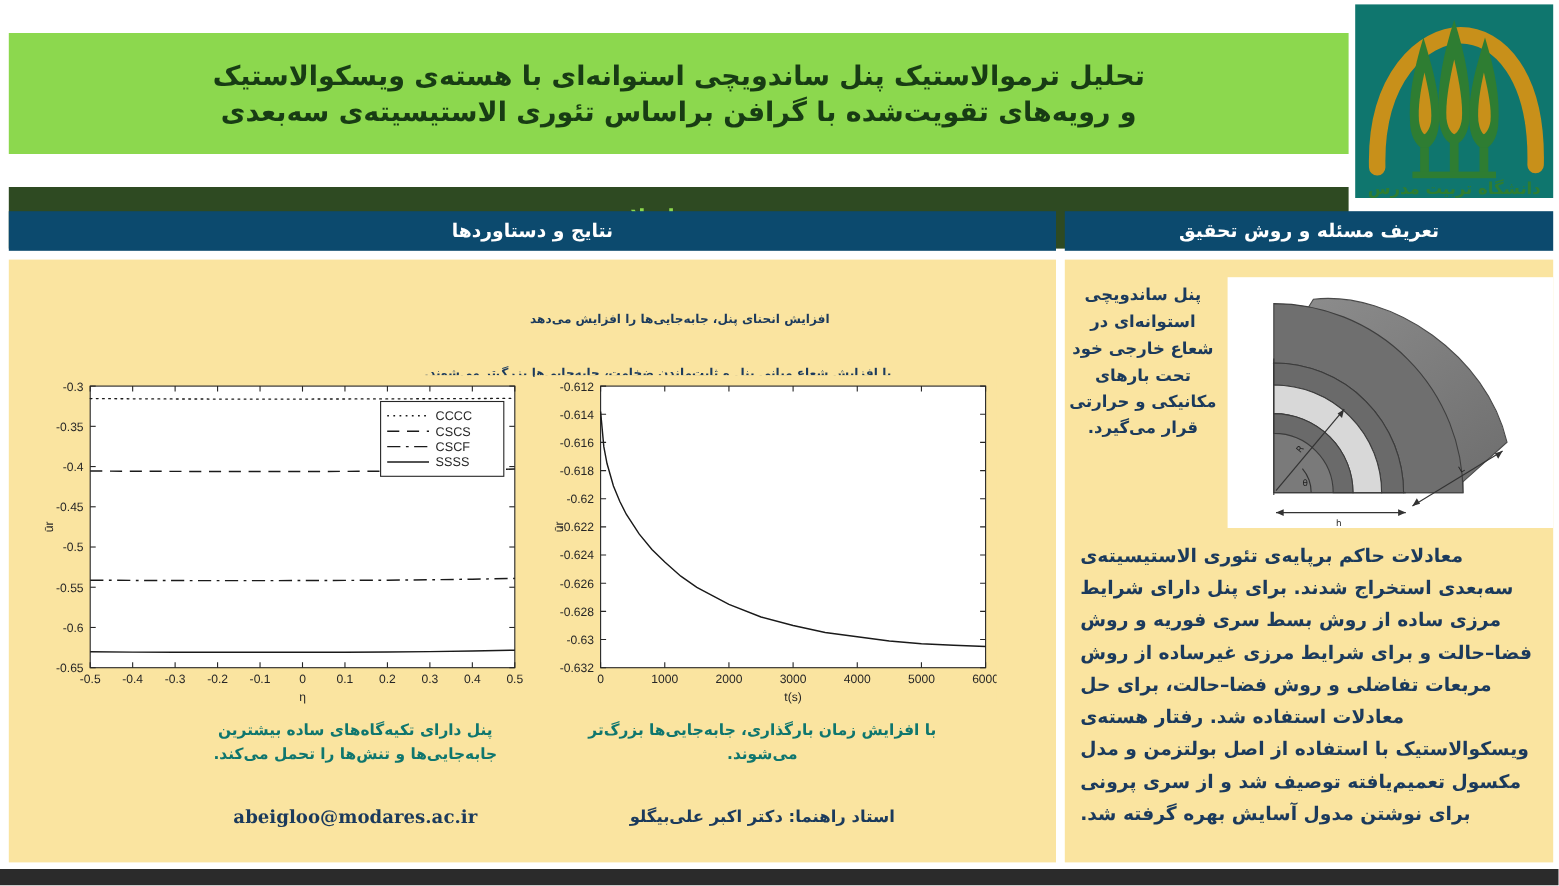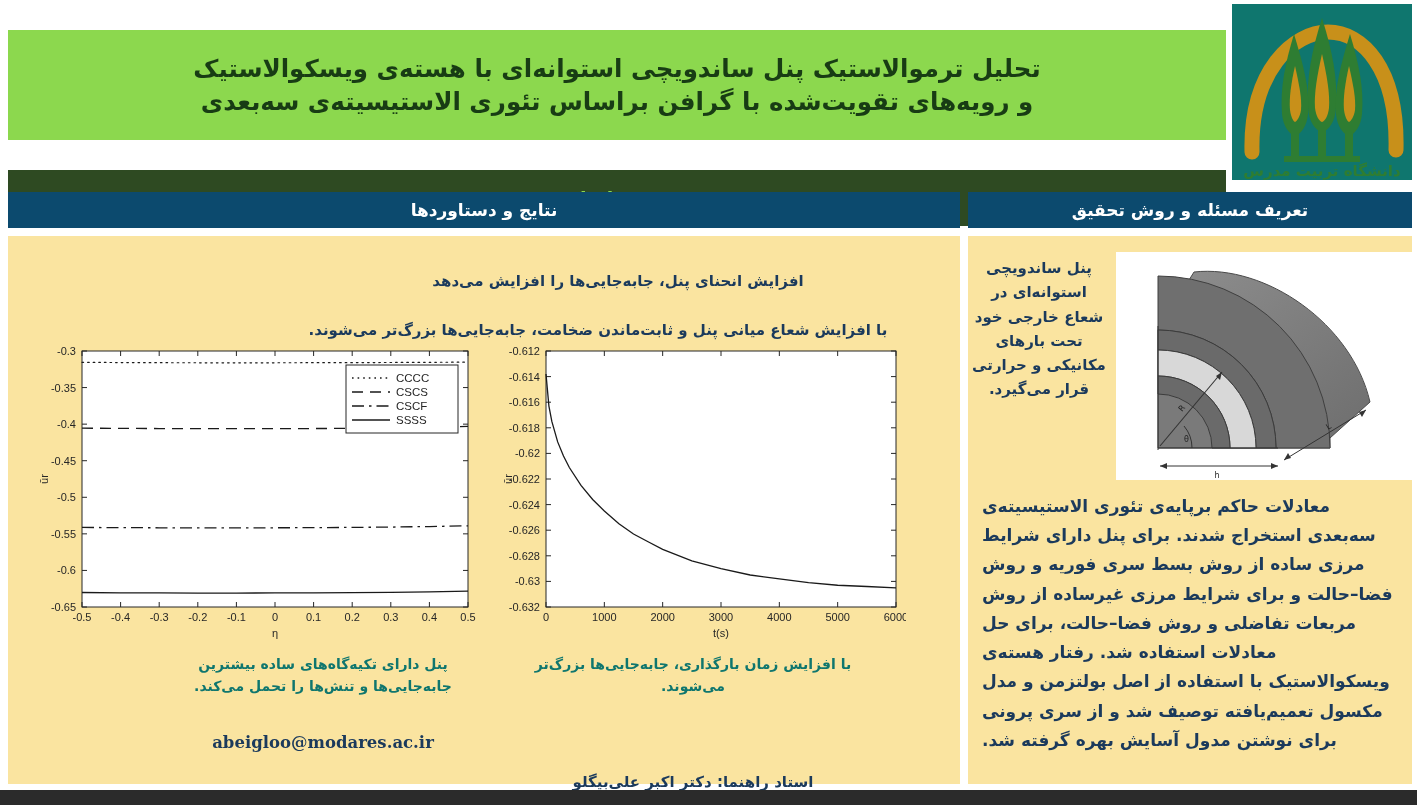--- a/index.html
+++ b/index.html
@@ -47,42 +47,42 @@
   #bar-method{left:968px;top:192px;width:444px;}
 
   
   .panel{position:absolute;background:#FAE4A0;}
   #panel-results{left:8px;top:236px;width:952px;height:548px;}
   #panel-method{left:968px;top:236px;width:444px;height:548px;}
 
   
   .finding{
     position:absolute;direction:rtl;text-align:center;
-    color:#1B3A5C;font-weight:bold;font-size:15px;white-space:nowrap;
+    color:#1B3A5C;font-weight:bold;font-size:11px;white-space:nowrap;margin-top:12px;
   }
   #finding-1{left:300px;top:36px;width:620px;}
   #finding-2{left:260px;top:85px;width:660px;}
 
   .chart-card{position:absolute;background:#FAE4A0;}
   #chart-left{left:22px;top:105px;width:450px;height:300px;}
   #chart-right{left:478px;top:105px;width:420px;height:300px;}
 
   .plot-caption{
     position:absolute;direction:rtl;text-align:center;
     color:#0f766e;font-weight:bold;font-size:14px;line-height:1.55;
   }
   #cap-left{left:150px;top:418px;width:330px;}
   #cap-right{left:520px;top:418px;width:330px;}
 
   .footer-line{
     position:absolute;direction:rtl;text-align:center;
     color:#1B3A5C;font-weight:bold;font-size:15px;
   }
   #email{left:150px;top:497px;width:330px;font-family:"DejaVu Serif","Liberation Serif",serif;direction:ltr;font-size:16.5px;}
-  #supervisor{left:520px;top:497px;width:330px;margin-top:40px;}
+  #supervisor{left:520px;top:497px;width:330px;}
 
   
   .method-top{position:absolute;left:0;top:14px;width:444px;height:238px;display:flex;flex-direction:row;}
   .method-blurb{
     width:156px;padding:6px 10px 0 4px;box-sizing:border-box;direction:rtl;text-align:center;
     color:#1B3A5C;font-weight:bold;font-size:15px;line-height:1.62;
   }
   .diagram-box{
     width:296px;height:228px;background:#ffffff;margin-top:2px;
   }

